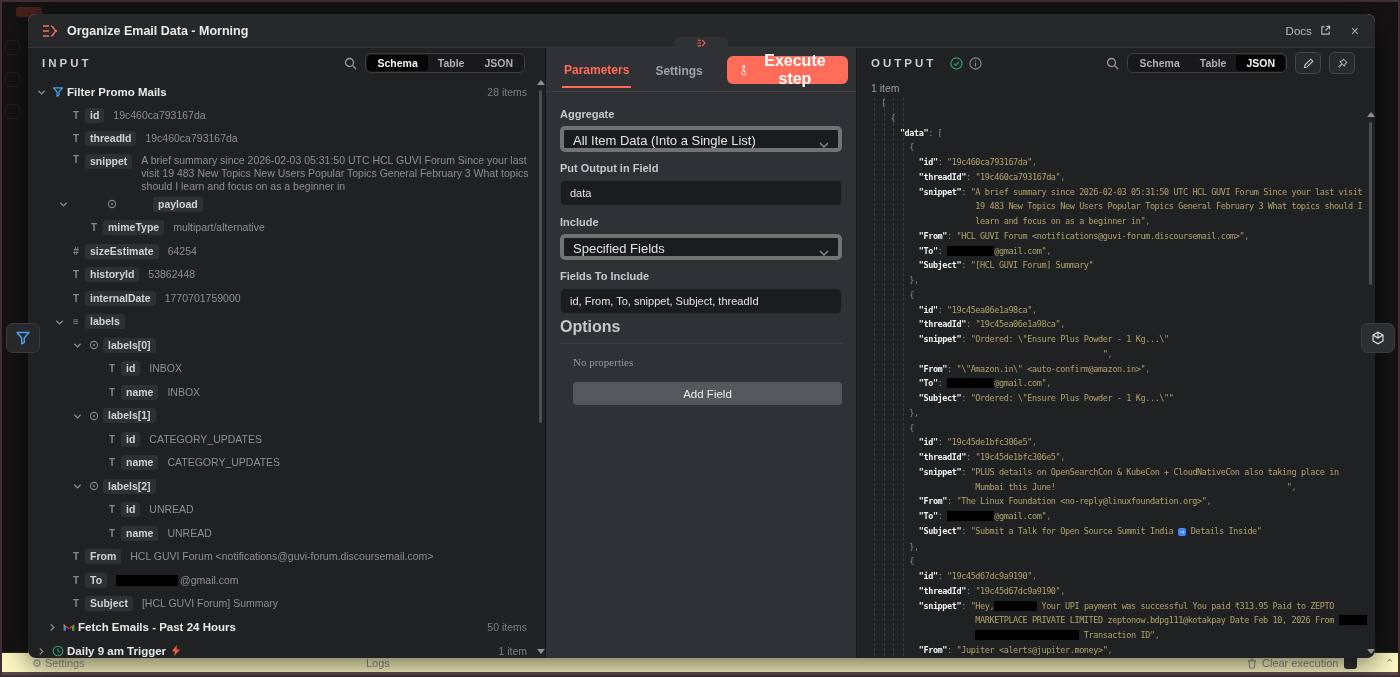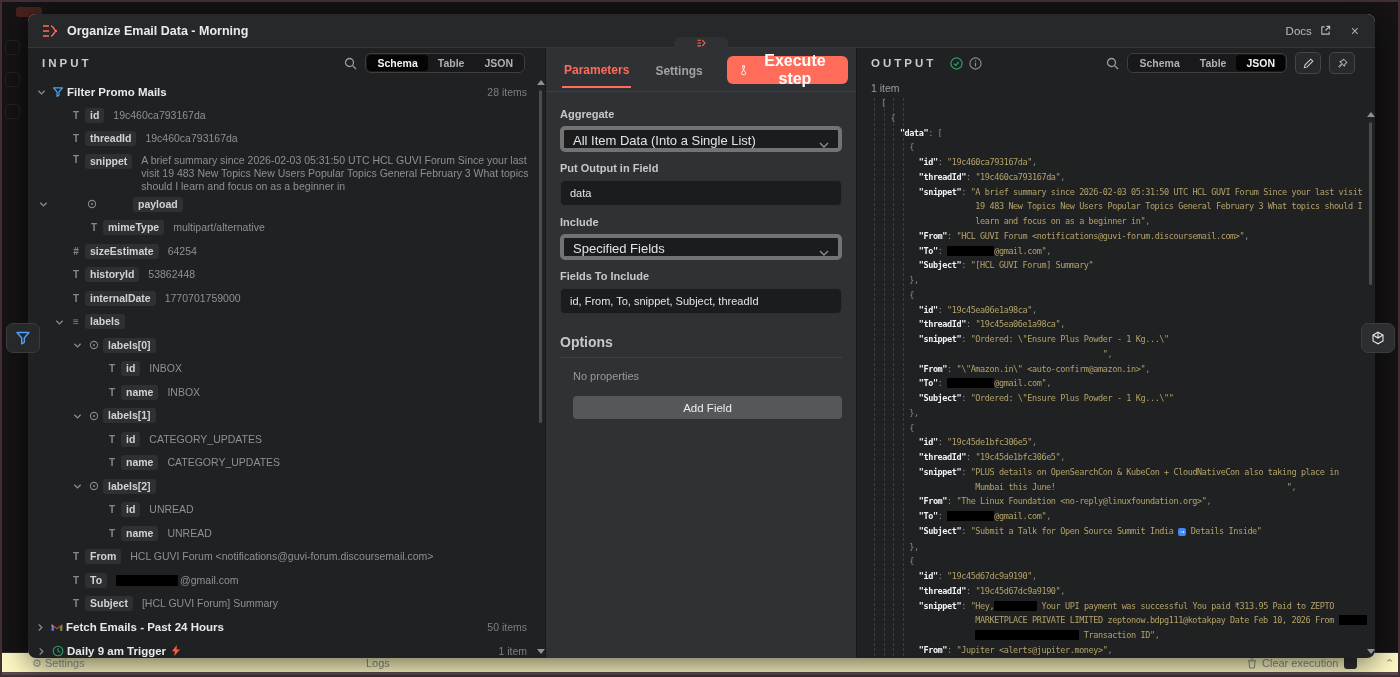--- a/index.html
+++ b/index.html
@@ -52,23 +52,23 @@
   .par-head{display:flex;align-items:center;padding:8px 8px 0 16px;flex:0 0 auto;border-bottom:1px solid #404144;position:relative;}
   .ptab{font-size:12px;font-weight:700;padding:4px 2px 9px;margin-right:22px;cursor:pointer;}
   .ptab.active{color:#ff6d5a;border-bottom:2px solid #ff6d5a;}
   .ptab.idle{color:#a0a2a5;}
   .exec-btn{margin-left:auto;background:#ff6d5a;color:#fff;font-size:16px;font-weight:700;border:none;border-radius:6px;height:28px;padding:12px 12px;display:flex;align-items:center;gap:6px;cursor:pointer;margin-bottom:7px;}
   .par-form{flex:1;padding:12px 14px 0 14px;overflow:hidden;}
   .flabel{color:#c6c8ca;font-size:11px;font-weight:600;margin:10px 0 6px;}
   .fselect{height:26px;background:#1b1c1d;border:4px solid #737373;border-radius:5px;display:flex;align-items:flex-end;padding:0 9px;color:#e3e4e6;font-size:13px;cursor:pointer;}
   .fselect .selchev{margin-left:auto;}
   .ftext{width:100%;height:26px;background:#1b1c1d;border:1px solid #2e2f31;border-radius:5px;color:#e3e4e6;font-size:11px;padding:0 9px;font-family:"Liberation Sans",sans-serif;outline:none;}
-  .opt-head{color:#c6c8ca;font-size:14px;font-weight:600;margin:20px 0 0;}
+  .opt-head{color:#c6c8ca;font-size:16px;font-weight:600;margin:4px 0 0;}
   .opt-divider{height:1px;background:#3e3f42;margin:7px 0 12px;}
-  .opt-empty{color:#98999c;font-size:11px;margin:4px 0 14px 13px;}
+  .opt-empty{color:#98999c;font-size:11px;margin:4px 0 14px 13px;font-family:Liberation Serif, serif;}
   .add-field{display:block;width:calc(100% - 13px);margin-left:13px;background:#55585b;border:none;border-radius:4px;color:#ececec;font-size:11.5px;height:23px;cursor:pointer;}
   .wish{flex:0 0 auto;display:flex;align-items:center;justify-content:center;gap:6px;color:#8f9194;font-size:11.5px;padding:10px 0 14px;cursor:pointer;}
   
   .outpanel{flex:1;background:#202122;border-left:1px solid #18181a;position:relative;display:flex;flex-direction:column;}
   .ohead-icos{display:flex;align-items:center;gap:6px;margin-left:6px;}
   .sqbtn{width:26px;height:22px;background:#28292b;border:1px solid #434547;border-radius:5px;display:flex;align-items:center;justify-content:center;cursor:pointer;}
   .items-count{color:#9a9da0;font-size:10.5px;padding:4px 0 2px 14px;flex:0 0 auto;}
   .code-wrap{flex:1;position:relative;overflow:hidden;}
   .guide{position:absolute;top:2px;bottom:2px;border-left:1px dashed #3d3e40;}
   .code{position:absolute;left:0;right:0;top:0;font-family:"DejaVu Sans Mono",monospace;font-size:8.5px;letter-spacing:-0.4px;line-height:14.75px;white-space:pre;padding-left:24px;}
@@ -182,21 +182,21 @@
               <span class="ticon">T</span>
               <span class="tname">threadId</span>
               <span class="tval">19c460ca793167da</span>
             </div>
             <div class="trow twrap" style="padding-left: 24px;">
               <span class="tchev"></span>
               <span class="ticon">T</span>
               <span class="tname">snippet</span>
               <span class="tval">A brief summary since 2026-02-03 05:31:50 UTC HCL GUVI Forum Since your last visit 19 483 New Topics New Users Popular Topics General February 3 What topics should I learn and focus on as a beginner in</span>
             </div>
-            <div class="trow" style="padding-left: 8px; gap: 32px;">
+            <div class="trow" style="padding-left: 28px; gap: 32px;">
               <span class="tchev">
                 <svg width="9" height="9" viewBox="0 0 10 10">
                   <path d="M1.5 3l3.5 3.5L8.5 3" fill="none" stroke="#8c8f92" stroke-width="1.4"></path>
                 </svg>
               </span>
               <span class="ticon">
                 <svg width="10" height="10" viewBox="0 0 10 10">
                   <circle cx="5" cy="5" r="3.6" fill="none" stroke="#84888c" stroke-width="1.1"></circle>
                   <circle cx="5" cy="5" r="1" fill="#84888c"></circle>
                 </svg>
@@ -326,21 +326,21 @@
               <span class="tname">To</span>
               <span class="redact-box"></span>
               <span class="tval" style="margin-left: 2px;">@gmail.com</span>
             </div>
             <div class="trow" style="padding-left: 24px;">
               <span class="tchev"></span>
               <span class="ticon">T</span>
               <span class="tname">Subject</span>
               <span class="tval">[HCL GUVI Forum] Summary</span>
             </div>
-            <div class="trow" style="padding-left: 5px; text-align: right;">
+            <div class="trow" style="padding-left: 17px; text-align: right;">
               <span class="tchev">
                 <svg width="9" height="9" viewBox="0 0 10 10">
                   <path d="M3 1.5l3.5 3.5L3 8.5" fill="none" stroke="#8c8f92" stroke-width="1.4"></path>
                 </svg>
               </span>
               <span class="ticon">
                 <svg width="12" height="10" viewBox="0 0 24 18">
                   <path d="M1.5 16.5V3.5L12 11 22.5 3.5v13h-4V9l-6.5 4.5L5.5 9v7.5z" fill="#EA4335"></path>
                   <path d="M1.5 3.5v13h4V9L1.5 3.5z" fill="#4285F4"></path>
                   <path d="M22.5 3.5v13h-4V9l4-5.5z" fill="#34A853"></path>

